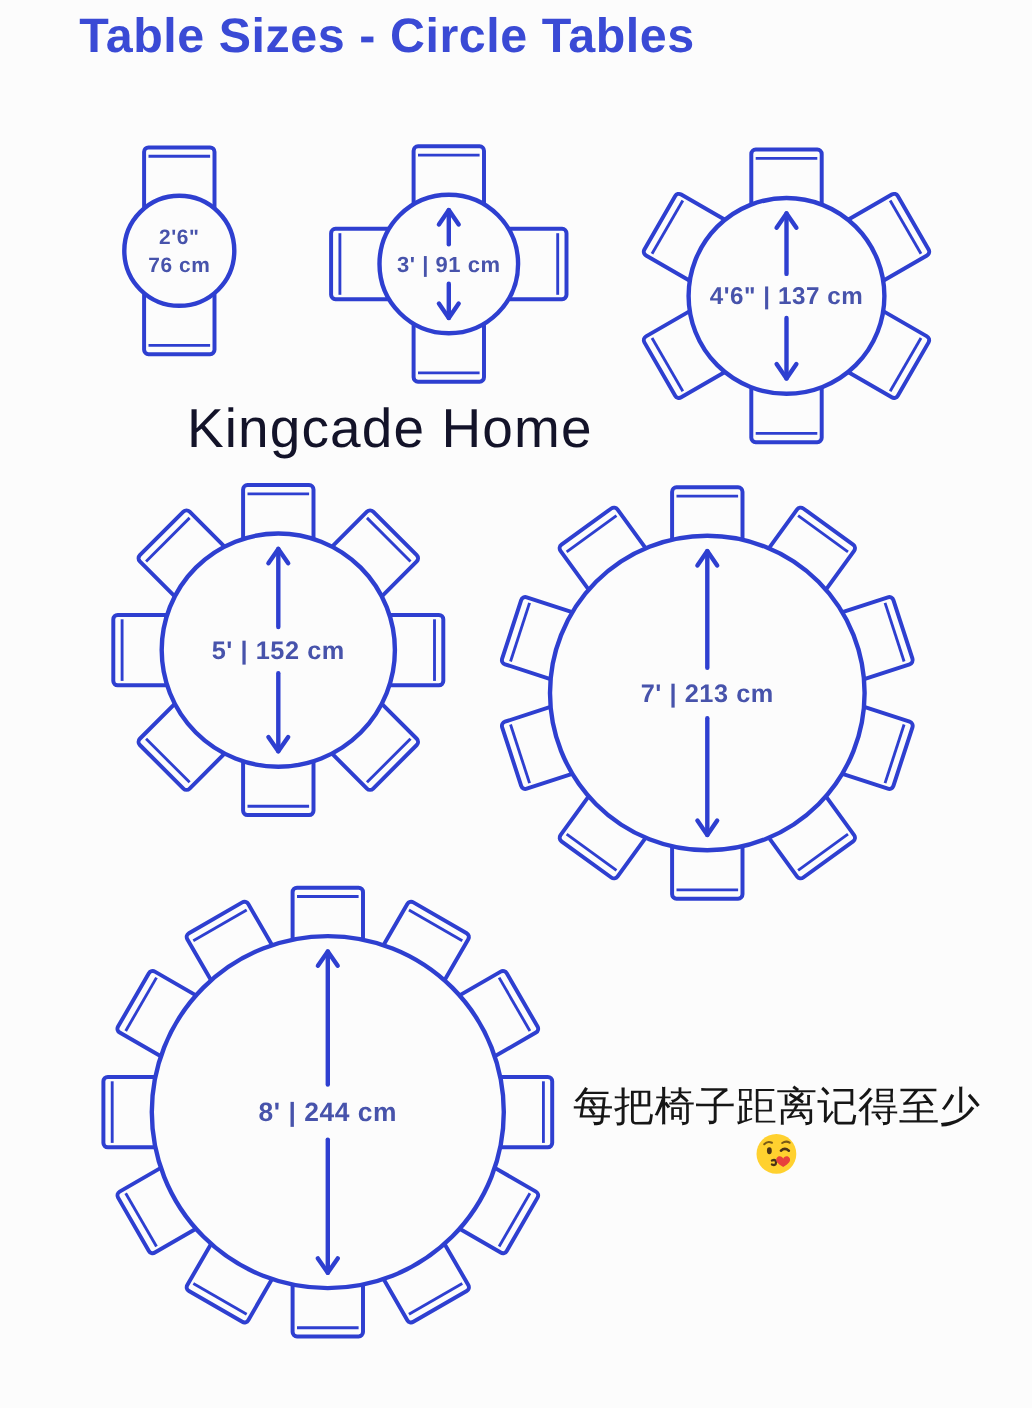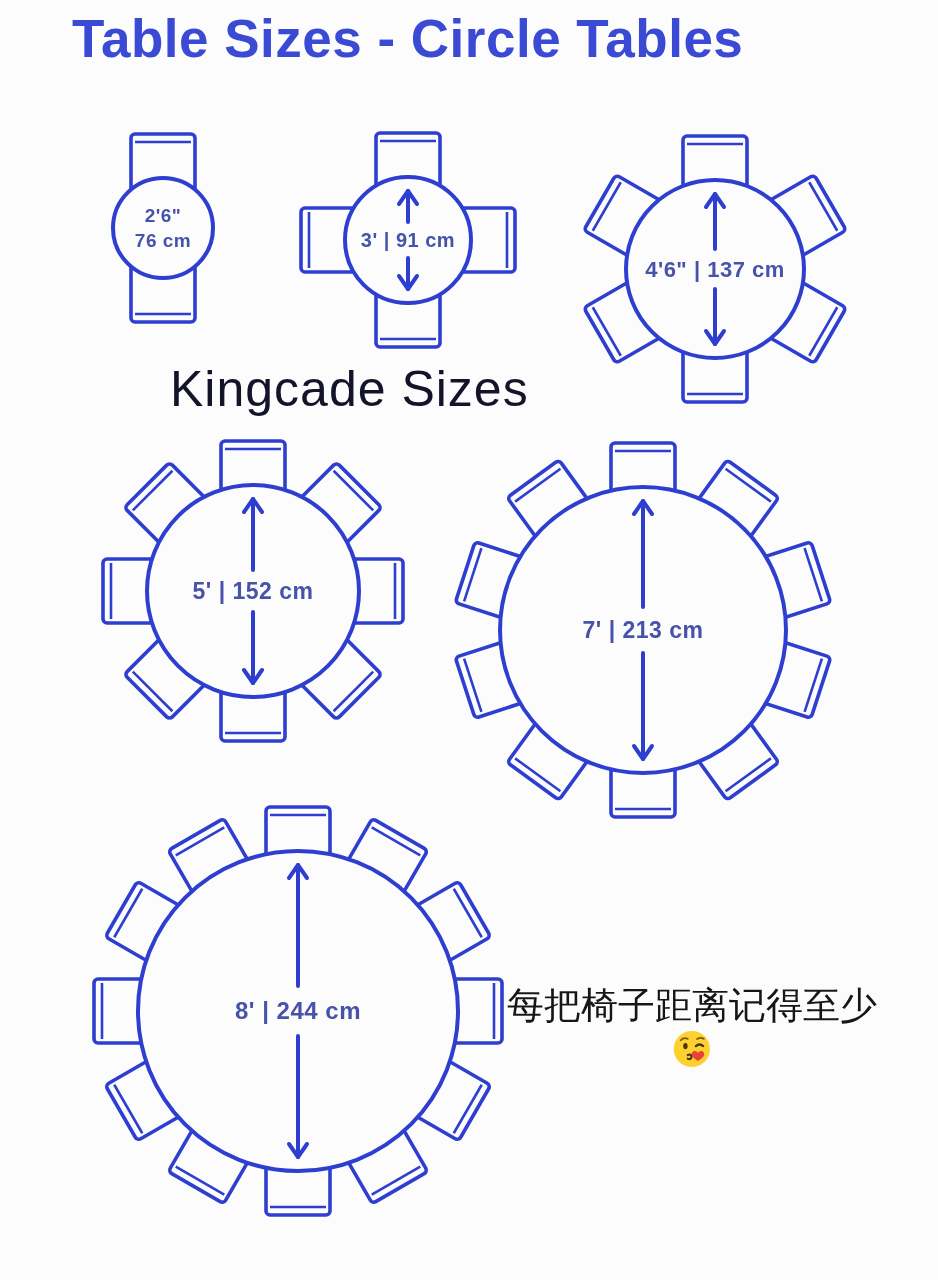--- a/index.html
+++ b/index.html
@@ -3,31 +3,31 @@
 <meta charset="utf-8">
 <style>
   html,body{margin:0;padding:0;}
   body{
     width:938px;height:1280px;position:relative;overflow:hidden;
     background:#fcfcfc;
     font-family:"Liberation Sans", sans-serif;
   }
   .title{
     position:absolute;left:72px;top:8px;
-    font-size:53px;font-weight:800;letter-spacing:.5px;
+    font-size:44px;font-weight:800;letter-spacing:.5px;
     color:#3a4ad5;white-space:nowrap;
   }
   #diagram{position:absolute;left:0;top:0;}
   .brand{
     position:absolute;left:170px;top:360px;
     font-size:50px;font-weight:400;letter-spacing:1px;
     color:#131329;white-space:nowrap;
   }
   .caption{
-    position:absolute;left:484px;top:984px;width:416px;
+    position:absolute;left:498px;top:984px;width:416px;
     text-align:center;font-size:37px;line-height:1.2;
     color:#161616;
     font-family:"Liberation Sans","DejaVu Sans",sans-serif;
   }
   .caption .emoji{
     display:inline-block;width:42px;height:42px;
     vertical-align:-8px;margin-left:2px;
   }
   svg text{font-family:"Liberation Sans", sans-serif;}
 </style>
@@ -255,21 +255,21 @@
       <g stroke="#2e3fd0" stroke-width="4" fill="none" stroke-linecap="round" stroke-linejoin="round">
         <line x1="298" y1="865" x2="298" y2="986"></line>
         <line x1="298" y1="1036" x2="298" y2="1157"></line>
         <path d="M 289 878 L 298 865 L 307 878"></path>
         <path d="M 289 1144 L 298 1157 L 307 1144"></path>
       </g>
       <text x="298" y="1019.4" text-anchor="middle" font-size="24" font-weight="700" fill="#4753ab" letter-spacing="0.5">8' | 244 cm</text>
     </g>
   </svg>
 
-<div class="brand">Kingcade Sizes</div>
+<div class="brand">Kingcade Home</div>
 
 <div class="caption">
   <span>每把椅子距离记得至少</span><br>
   <svg class="emoji" viewBox="0 0 36 36">
     <circle cx="17" cy="18" r="15.5" fill="#ffd12f"></circle>
     <path d="M7.5 10.5 q2.5 -2.8 6 -1.2" stroke="#7a5b17" stroke-width="1.6" fill="none" stroke-linecap="round"></path>
     <path d="M21.5 9.5 q3 -2 5.8 -0.2" stroke="#7a5b17" stroke-width="1.6" fill="none" stroke-linecap="round"></path>
     <ellipse cx="11.5" cy="15.5" rx="1.9" ry="2.7" fill="#4a3317"></ellipse>
     <path d="M20.5 15.5 q3 -2.8 6.2 0" stroke="#4a3317" stroke-width="2" fill="none" stroke-linecap="round"></path>
     <path d="M13.5 23.2 q3 -1.4 3.2 1.5 q-0.2 2.8 -3.2 1.6" stroke="#4a3317" stroke-width="1.8" fill="none" stroke-linecap="round"></path>

